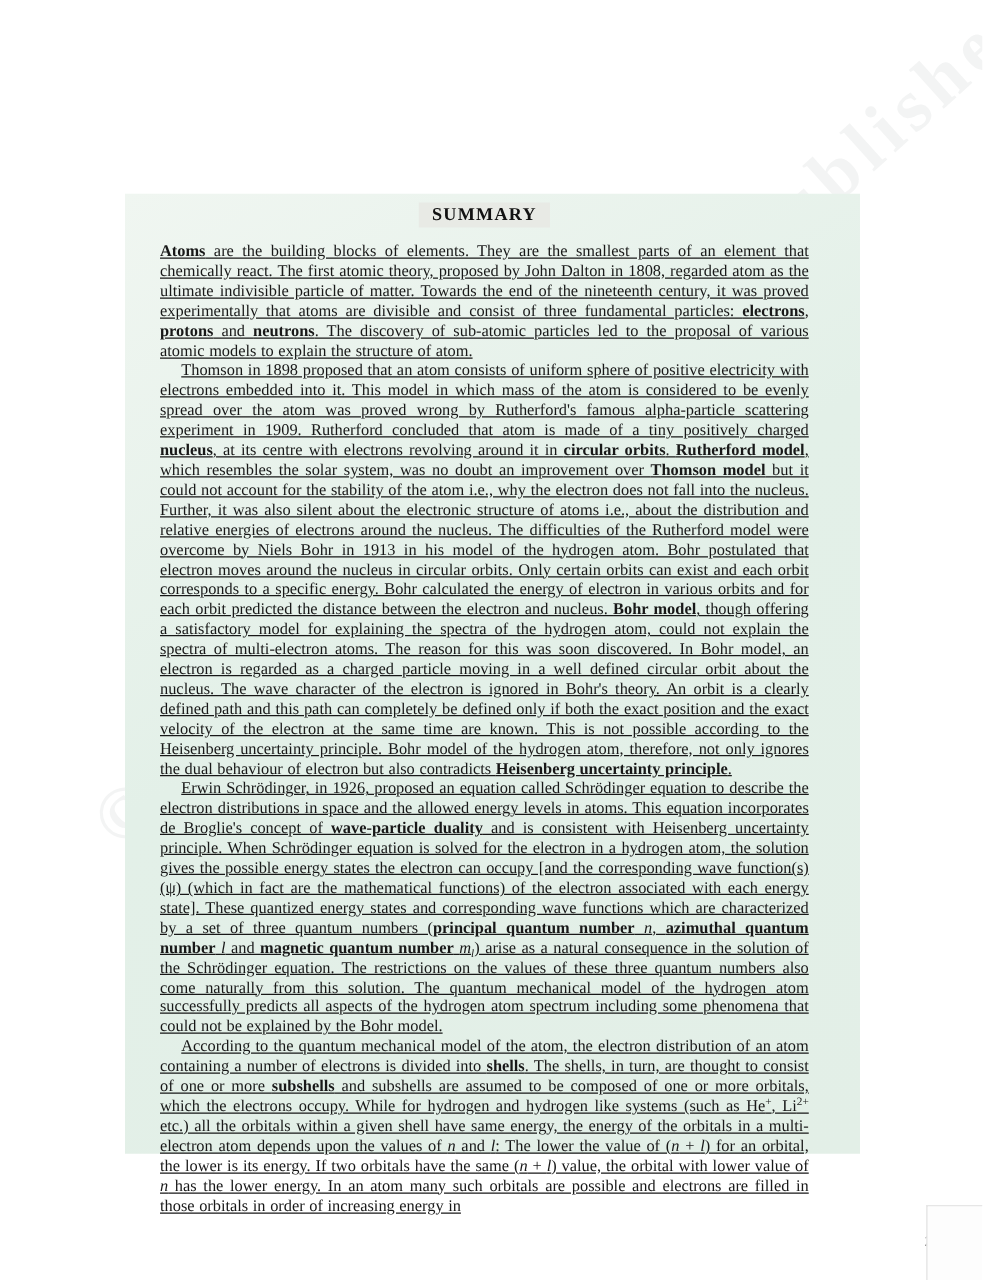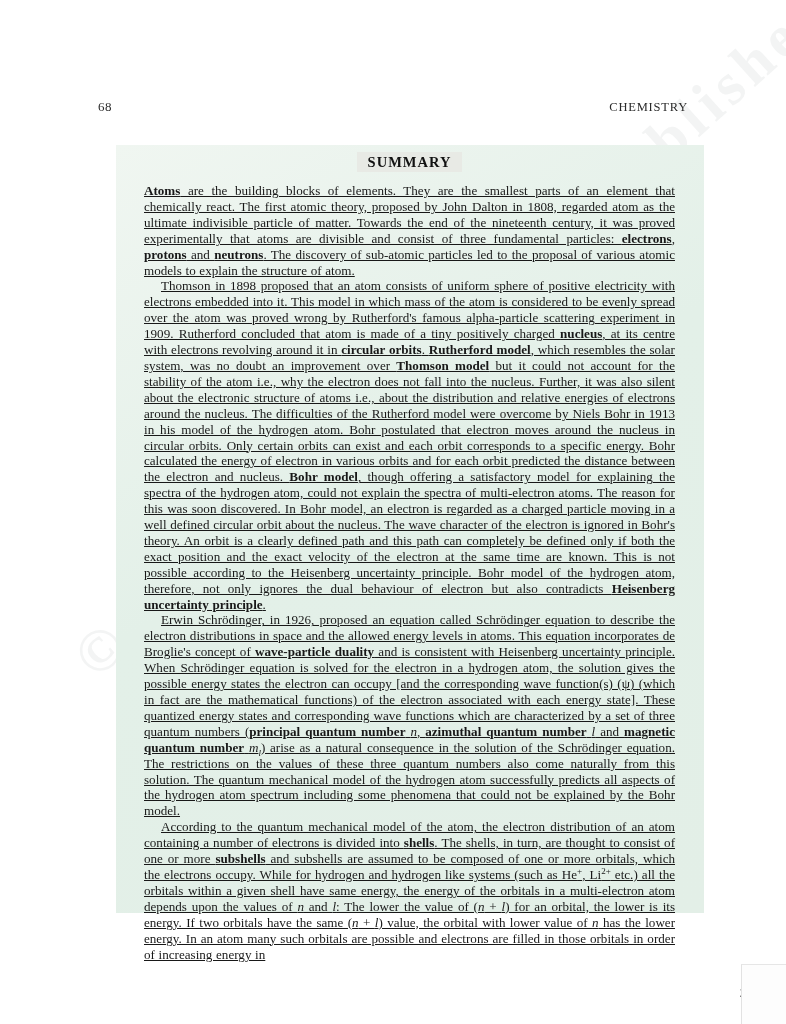--- a/index.html
+++ b/index.html
@@ -18,25 +18,24 @@
   .page-num { letter-spacing:0.5px; }
   .running-head { letter-spacing:0.8px; font-size:12.5px; }
   .watermark {
     position:absolute; left:60px; top:640px; width:760px;
     transform:rotate(-42deg); transform-origin:left top;
     font-size:60px; font-weight:bold; letter-spacing:6px;
     color:rgba(90,100,95,0.07);
     white-space:nowrap; pointer-events:none; user-select:none;
   }
   .summary-box {
-    position:absolute; left:100px; top:145px;
+    position:absolute; left:100px; top:155px;
     width:588px; height:768px; box-sizing:border-box;
     background:linear-gradient(150deg, #f0f6f1 0%, #e3f0e8 45%, #e3efe7 100%);
-    padding:7px 29px 0 28px;
-    margin-left:16px;
+    padding:7px 41px 0 28px;
   }
   .summary-title-row { text-align:center; margin:0 0 11px 0; }
   .summary-title {
     display:inline-block;
     background:#e8eae5;
     padding:2px 11px 1px 11px;
     font-weight:bold; font-size:14.5px; letter-spacing:1px;
     color:#121212;
   }
   .para {
@@ -62,24 +61,20 @@
     background:#fdfdfd;
   }
 </style>
 </head>
 <body>
 
 <div class="page">
 
   <div class="watermark">© NCERT not to be republished</div>
 
-  <div class="header">
-    <span class="page-num">68</span>
-    <span class="running-head">CHEMISTRY</span>
-  </div>
 
   <div class="summary-box">
     <div class="summary-title-row">
       <span class="summary-title">SUMMARY</span>
     </div>
     <div id="paragraphs-container">
         <p class="para"><b>Atoms</b><span> are the building blocks of elements. They are the smallest parts of an element that chemically react. The first atomic theory, proposed by John Dalton in 1808, regarded atom as the ultimate indivisible particle of matter. Towards the end of the nineteenth century, it was proved experimentally that atoms are divisible and consist of three fundamental particles: </span><b>electrons</b><span>, </span><b>protons</b><span> and </span><b>neutrons</b><span>. The discovery of sub-atomic particles led to the proposal of various atomic models to explain the structure of atom.</span></p>
         <p class="para indent"><span>Thomson in 1898 proposed that an atom consists of uniform sphere of positive electricity with electrons embedded into it. This model in which mass of the atom is considered to be evenly spread over the atom was proved wrong by Rutherford's famous alpha-particle scattering experiment in 1909. Rutherford concluded that atom is made of a tiny positively charged </span><b>nucleus</b><span>, at its centre with electrons revolving around it in </span><b>circular orbits</b><span>. </span><b>Rutherford model</b><span>, which resembles the solar system, was no doubt an improvement over </span><b>Thomson model</b><span> but it could not account for the stability of the atom i.e., why the electron does not fall into the nucleus. Further, it was also silent about the electronic structure of atoms i.e., about the distribution and relative energies of electrons around the nucleus. The difficulties of the Rutherford model were overcome by Niels Bohr in 1913 in his model of the hydrogen atom. Bohr postulated that electron moves around the nucleus in circular orbits. Only certain orbits can exist and each orbit corresponds to a specific energy. Bohr calculated the energy of electron in various orbits and for each orbit predicted the distance between the electron and nucleus. </span><b>Bohr model</b><span>, though offering a satisfactory model for explaining the spectra of the hydrogen atom, could not explain the spectra of multi-electron atoms. The reason for this was soon discovered. In Bohr model, an electron is regarded as a charged particle moving in a well defined circular orbit about the nucleus. The wave character of the electron is ignored in Bohr's theory. An orbit is a clearly defined path and this path can completely be defined only if both the exact position and the exact velocity of the electron at the same time are known. This is not possible according to the Heisenberg uncertainty principle. Bohr model of the hydrogen atom, therefore, not only ignores the dual behaviour of electron but also contradicts </span><b>Heisenberg uncertainty principle</b><span>.</span></p>
         <p class="para indent"><span>Erwin Schrödinger, in 1926, proposed an equation called Schrödinger equation to describe the electron distributions in space and the allowed energy levels in atoms. This equation incorporates de Broglie's concept of </span><b>wave-particle duality</b><span> and is consistent with Heisenberg uncertainty principle. When Schrödinger equation is solved for the electron in a hydrogen atom, the solution gives the possible energy states the electron can occupy [and the corresponding wave function(s) (ψ) (which in fact are the mathematical functions) of the electron associated with each energy state]. These quantized energy states and corresponding wave functions which are characterized by a set of three quantum numbers (</span><b>principal quantum number</b><span> </span><i>n</i><span>, </span><b>azimuthal quantum number</b><span> </span><i>l</i><span> and </span><b>magnetic quantum number</b><span> </span><i>m</i><sub>l</sub><span>) arise as a natural consequence in the solution of the Schrödinger equation. The restrictions on the values of these three quantum numbers also come naturally from this solution. The quantum mechanical model of the hydrogen atom successfully predicts all aspects of the hydrogen atom spectrum including some phenomena that could not be explained by the Bohr model.</span></p>
         <p class="para indent"><span>According to the quantum mechanical model of the atom, the electron distribution of an atom containing a number of electrons is divided into </span><b>shells</b><span>. The shells, in turn, are thought to consist of one or more </span><b>subshells</b><span> and subshells are assumed to be composed of one or more orbitals, which the electrons occupy. While for hydrogen and hydrogen like systems (such as He</span><sup>+</sup><span>, Li</span><sup>2+</sup><span> etc.) all the orbitals within a given shell have same energy, the energy of the orbitals in a multi-electron atom depends upon the values of </span><i>n</i><span> and </span><i>l</i><span>: The lower the value of (</span><i>n</i><span> + </span><i>l</i><span>) for an orbital, the lower is its energy. If two orbitals have the same (</span><i>n</i><span> + </span><i>l</i><span>) value, the orbital with lower value of </span><i>n</i><span> has the lower energy. In an atom many such orbitals are possible and electrons are filled in those orbitals in order of increasing energy in</span></p>

